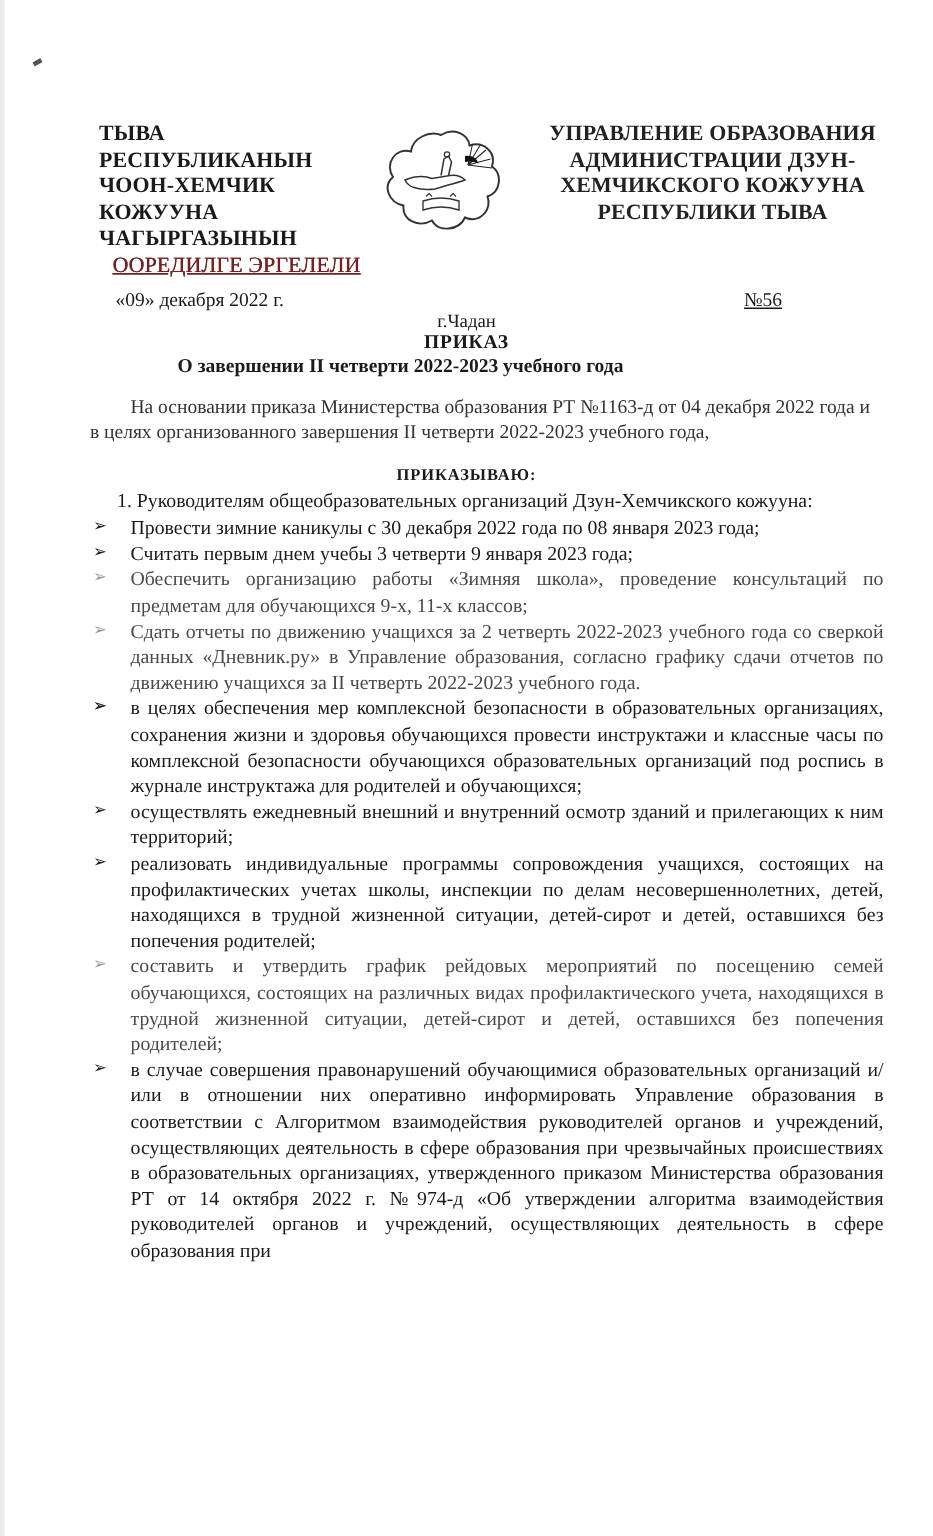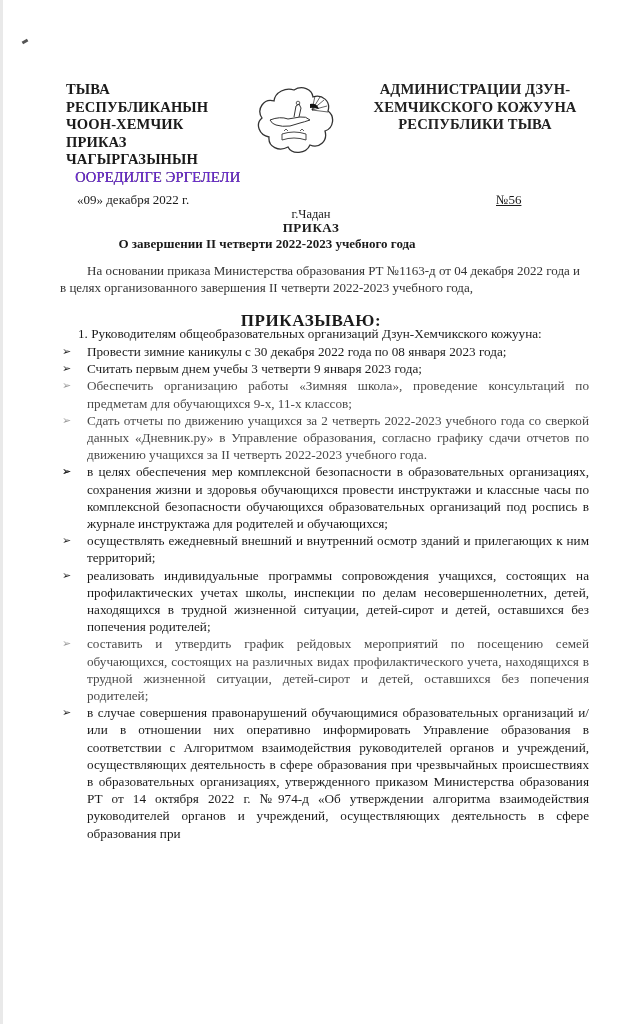--- a/index.html
+++ b/index.html
@@ -7,52 +7,52 @@
       width: 622px; height: 1024px; background: #ffffff; position: relative; overflow: hidden;
       font-family: "Liberation Serif", "DejaVu Serif", serif; color: #1a1a1a;
     }
     .page-edge { position: absolute; left: 0; top: 0; width: 3px; height: 1024px; background: #e9e9e9; }
     .scan-mark { position: absolute; left: 22px; top: 40px; width: 6px; height: 3px; background: #555; transform: rotate(-30deg); }
 
     .hdr-left, .hdr-right {
       position: absolute; top: 81px; font-weight: bold; font-size: 14.6px; line-height: 17.5px; letter-spacing: 0.1px;
     }
     .hdr-left { left: 66px; width: 180px; }
-    .hdr-left div:last-child { padding-left: 9px; color: #6d28d9; font-weight: normal; text-shadow: 0.2px 0 0 #333; }
+    .hdr-left div:last-child { padding-left: 9px; color: #7f1d1d; font-weight: normal; text-shadow: 0.2px 0 0 #333; text-decoration: underline; }
     .hdr-right { left: 360px; width: 230px; text-align: center; }
     .hdr-right div { font-weight: bold; color: #222; }
 
     .emblem { position: absolute; left: 254px; top: 86px; width: 80px; height: 70px; }
 
     .title { position: absolute; top: 176px; left: 0; width: 622px; text-align: center; font-weight: bold; font-size: 13px; letter-spacing: 0.5px; margin-top: 44px; }
     .date { position: absolute; top: 192px; left: 77px; font-size: 13px; }
     .number { position: absolute; top: 192px; left: 496px; font-size: 13px; text-decoration: underline; }
     .city { position: absolute; top: 207px; left: 0; width: 622px; text-align: center; font-size: 12.5px; }
     .subject { position: absolute; top: 236px; left: 0; width: 534px; text-align: center; font-weight: bold; font-size: 13px; }
 
     .basis { position: absolute; top: 262px; left: 60px; width: 528px; font-size: 13px; line-height: 17px; text-indent: 27px; color: #333; }
 
-    .order-word { position: absolute; top: 311px; left: 0; width: 622px; text-align: center; font-weight: bold; font-size: 17px; letter-spacing: 0.6px; }
+    .order-word { position: absolute; top: 311px; left: 0; width: 622px; text-align: center; font-weight: bold; font-size: 11px; letter-spacing: 0.6px; }
     .item1 { position: absolute; top: 326px; left: 78px; font-size: 13.2px; }
 
     .list { position: absolute; top: 343px; left: 62px; width: 527px; margin: 0; padding: 0; list-style: none; }
     .list li { position: relative; padding-left: 25px; font-size: 13.2px; line-height: 17.2px; text-align: justify; margin: 0; }
     .list li .arrow { position: absolute; left: 0; top: 0; font-size: 11px; color: #222; }
     .list li.faint { color: #4a4a4a; }
     .list li.faint .arrow { color: #999; }
   </style>
 </head>
 <body>
 
 <div class="page-edge"></div>
 <div class="scan-mark"></div>
 
 <div class="hdr-left">
   <div>ТЫВА РЕСПУБЛИКАНЫН</div>
-  <div>ЧООН-ХЕМЧИК ПРИКАЗ</div>
+  <div>ЧООН-ХЕМЧИК КОЖУУНА</div>
   <div>ЧАГЫРГАЗЫНЫН</div>
   <div>ООРЕДИЛГЕ ЭРГЕЛЕЛИ</div>
 </div>
 
 <svg class="emblem" viewBox="0 0 80 70">
   <path d="M40 4 C48 -1 58 3 59 11 C68 8 77 15 74 25 C81 30 80 42 71 45 C74 55 65 63 56 59 C52 68 38 69 34 61 C25 66 14 61 15 51 C5 49 1 38 8 32 C2 23 10 12 20 15 C21 6 32 1 40 4 Z" fill="none" stroke="#333" stroke-width="1.3"></path>
   <g stroke="#222" stroke-width="0.7" fill="none">
     <line x1="58" y1="24" x2="70" y2="14"></line>
       <line x1="58" y1="24" x2="73" y2="20"></line>
     <line x1="58" y1="24" x2="66" y2="11"></line>
@@ -61,20 +61,21 @@
   </g>
   <path d="M56 18 Q63 17 65 23 Q60 21 56 22 Z" fill="#111"></path>
   <path d="M16 34 Q26 30 34 33 L46 31 Q52 30 56 34 Q50 36 46 37 L36 40 Q28 41 22 39 Q18 38 16 34 Z" fill="none" stroke="#333" stroke-width="1"></path>
   <path d="M40 31 L42 20 L45 18 L47 22 L45 31" fill="none" stroke="#333" stroke-width="1"></path>
   <circle cx="44" cy="17" r="1.8" fill="none" stroke="#333" stroke-width="0.8"></circle>
   <path d="M28 48 Q40 44 52 48 L52 54 Q40 50 28 54 Z" fill="none" stroke="#333" stroke-width="0.9"></path>
   <path d="M30 45 L32 43 L34 45 M46 45 L48 43 L50 45" fill="none" stroke="#333" stroke-width="0.8"></path>
 </svg>
 
 <div class="hdr-right">
+  <div>УПРАВЛЕНИЕ ОБРАЗОВАНИЯ</div>
   <div>АДМИНИСТРАЦИИ ДЗУН-</div>
   <div>ХЕМЧИКСКОГО КОЖУУНА</div>
   <div>РЕСПУБЛИКИ ТЫВА</div>
 </div>
 
 <div class="title">ПРИКАЗ</div>
 <div class="date">«09»  декабря  2022 г.</div>
 <div class="number">№56</div>
 <div class="city">г.Чадан</div>
 <div class="subject">О завершении II четверти 2022-2023 учебного года</div>

